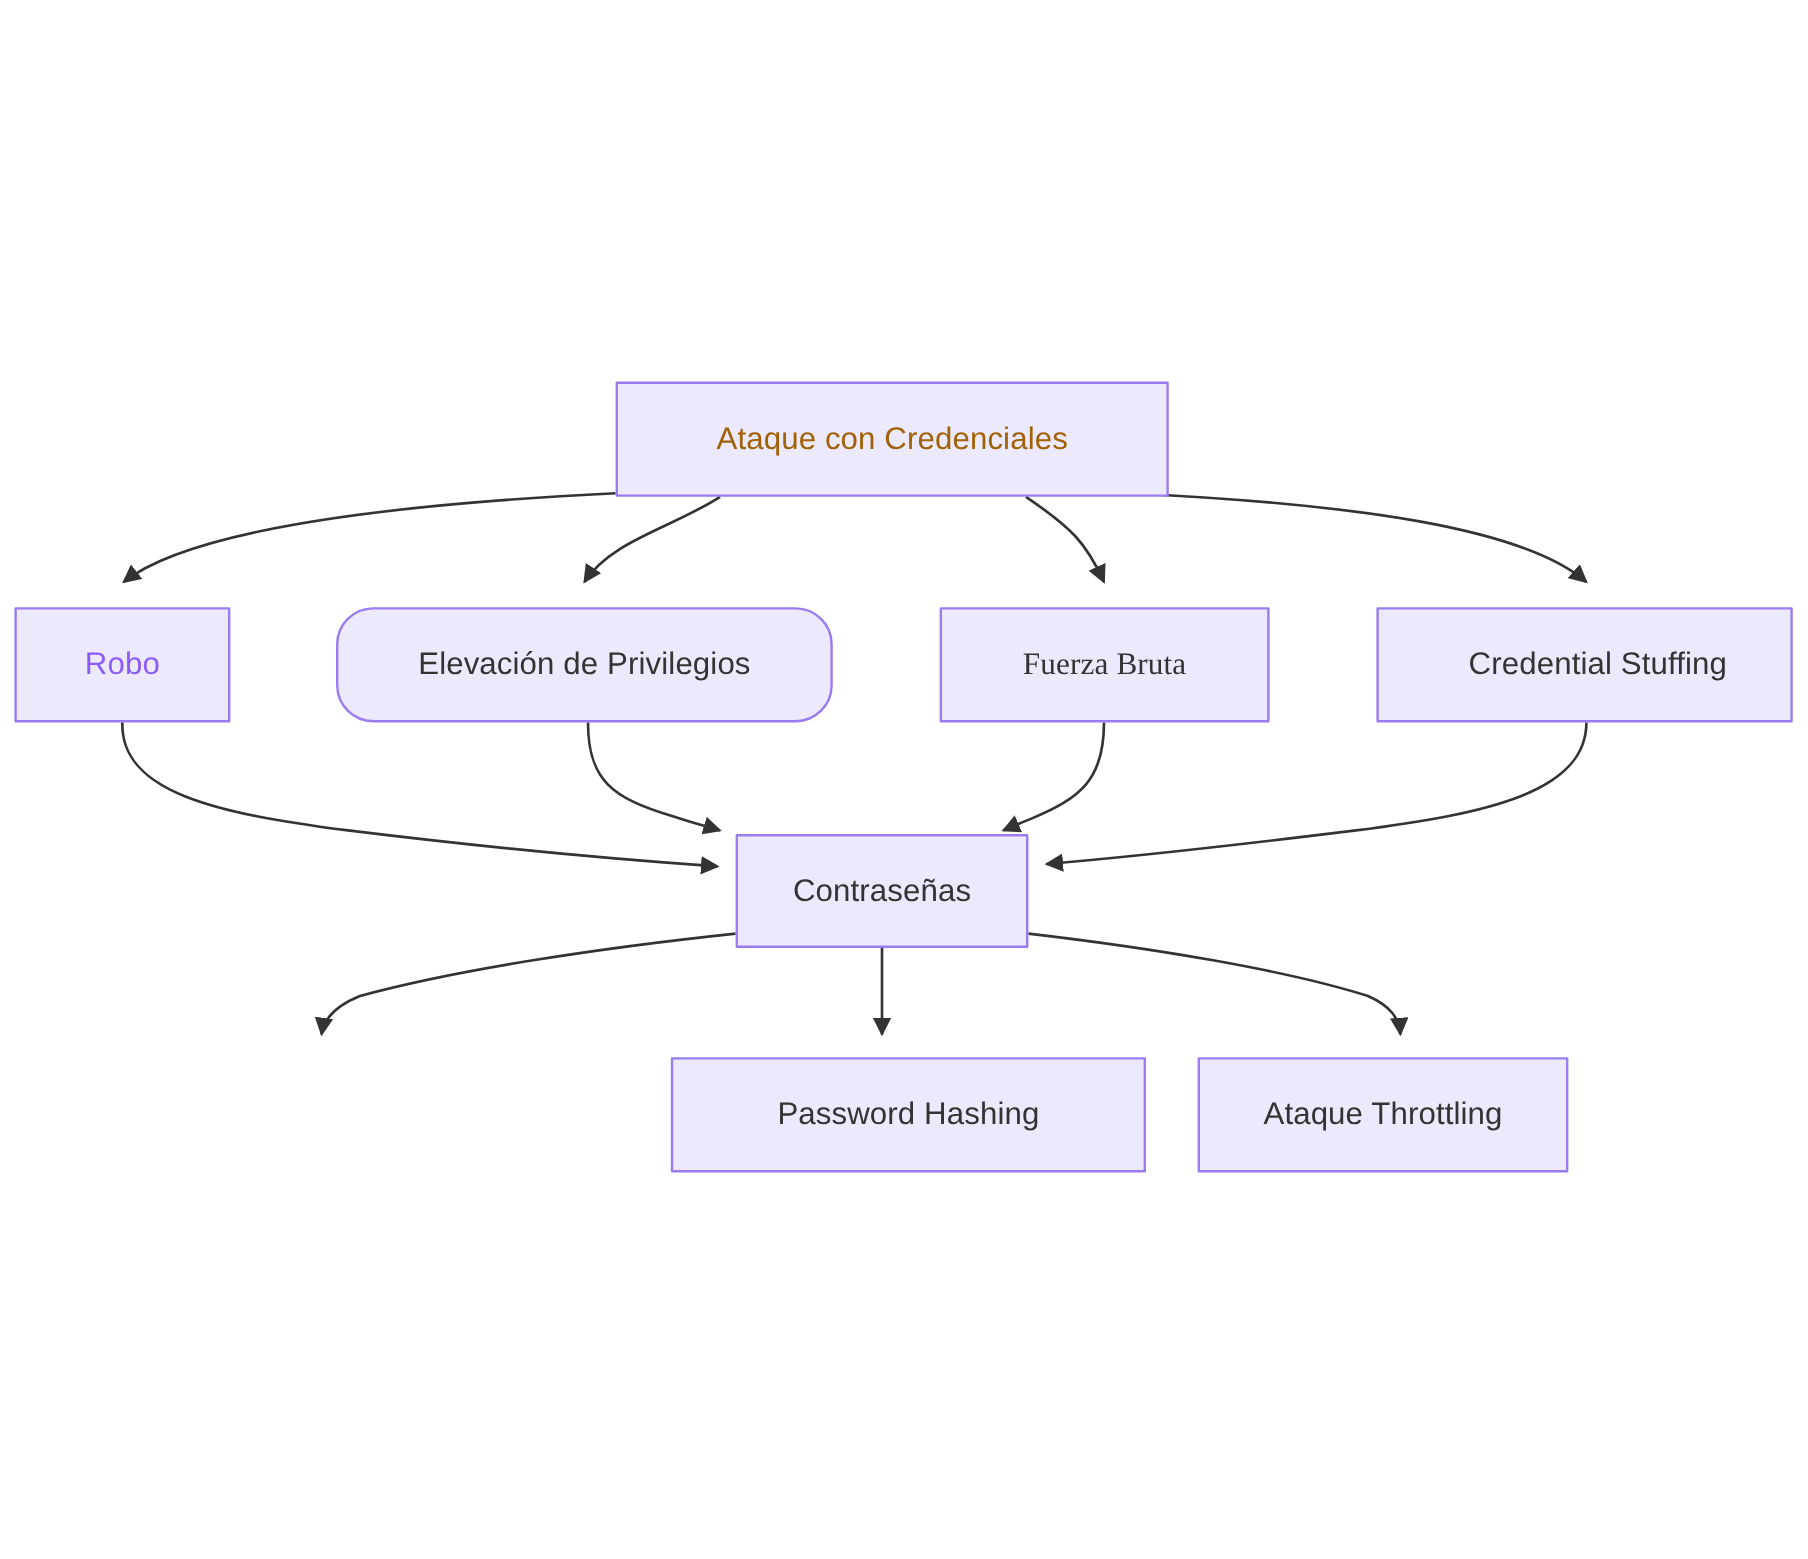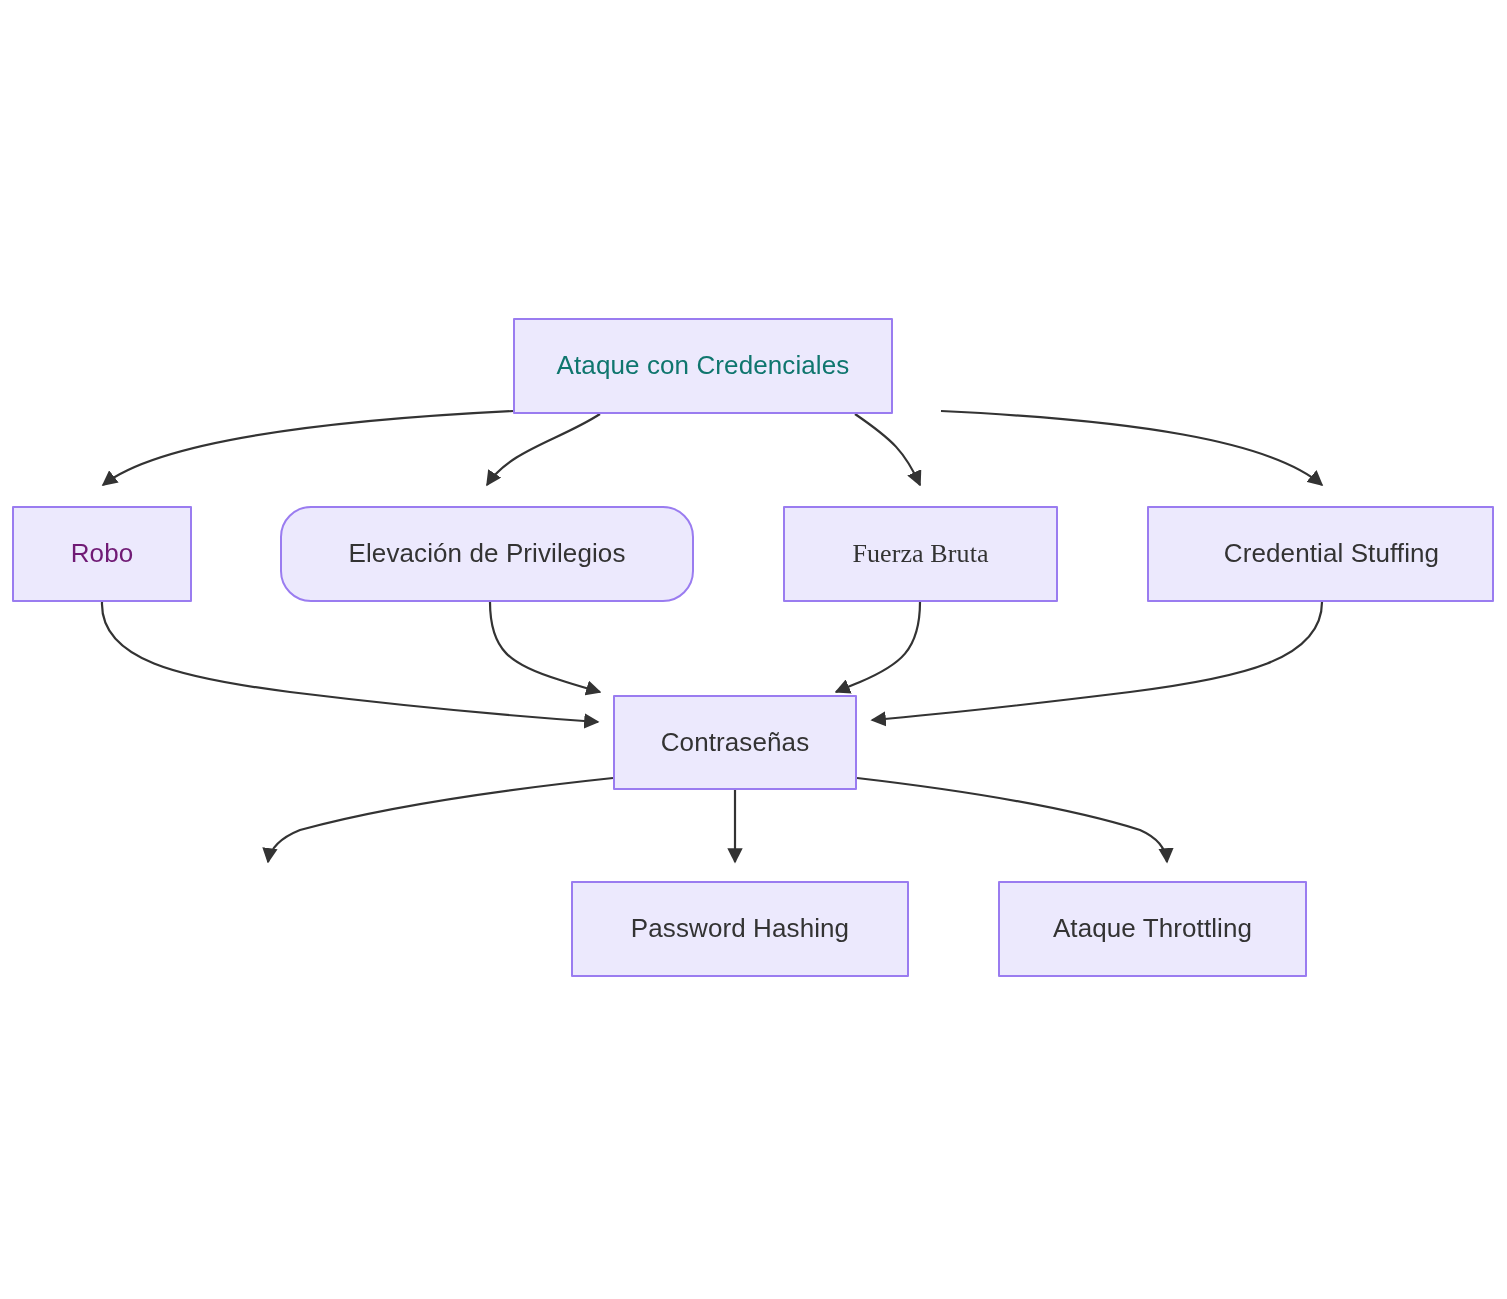--- a/index.html
+++ b/index.html
@@ -73,46 +73,46 @@
 
     <path d="M 1322 602 C 1322 660, 1240 678, 1130 692 C 1000 708, 920 716, 872 720" fill="none" stroke="#333333" stroke-width="2.2" marker-end="url(#arrowhead)"></path>
 
     <path d="M 613 778 C 500 790, 380 808, 300 830 C 280 838, 270 848, 268 862" fill="none" stroke="#333333" stroke-width="2.2" marker-end="url(#arrowhead)"></path>
 
     <path d="M 735 790 L 735 862" fill="none" stroke="#333333" stroke-width="2.2" marker-end="url(#arrowhead)"></path>
 
     <path d="M 857 778 C 960 790, 1070 808, 1140 830 C 1158 838, 1166 848, 1167 862" fill="none" stroke="#333333" stroke-width="2.2" marker-end="url(#arrowhead)"></path>
   </svg>
 
-  <div class="node" id="node-ataque" style="left: 513px; top: 318px; width: 380px; height: 96px; background: rgb(236, 233, 253); border-color: rgb(154, 124, 240); color: #0f766e;">
+  <div class="node" id="node-ataque" style="left: 513px; top: 318px; width: 461px; height: 96px; background: rgb(236, 233, 253); border-color: rgb(154, 124, 240); color: #a16207;">
     <span class="node-label">Ataque con Credenciales</span>
   </div>
 
-  <div class="node" id="node-robo" style="left: 12px; top: 506px; width: 180px; height: 96px; background: rgb(236, 233, 253); border-color: rgb(154, 124, 240); color: #701a75;">
+  <div class="node" id="node-robo" style="left: 12px; top: 506px; width: 180px; height: 96px; background: rgb(236, 233, 253); border-color: rgb(154, 124, 240); color: #8b5cf6;">
     <span class="node-label">Robo</span>
   </div>
 
   <div class="node" id="node-elevacion" style="left: 280px; top: 506px; width: 414px; height: 96px; background: rgb(236, 233, 253); border-color: rgb(154, 124, 240); color: rgb(51, 51, 51); border-radius: 31px;">
     <span class="node-label">Elevación de Privilegios</span>
   </div>
 
   <div class="node" id="node-fuerza" style="left: 783px; top: 506px; width: 275px; height: 96px; background: rgb(236, 233, 253); border-color: rgb(154, 124, 240); color: rgb(51, 51, 51); font-family: Liberation Serif, serif;">
     <span class="node-label">Fuerza Bruta</span>
   </div>
 
   <div class="node" id="node-stuffing" style="left: 1147px; top: 506px; width: 347px; height: 96px; background: rgb(236, 233, 253); border-color: rgb(154, 124, 240); color: rgb(51, 51, 51); padding-left: 22px;">
     <span class="node-label">Credential Stuffing</span>
   </div>
 
   <div class="node" id="node-proteccion" style="left: 613px; top: 695px; width: 244px; height: 95px; background: rgb(236, 233, 253); border-color: rgb(154, 124, 240); color: rgb(51, 51, 51);">
     <span class="node-label">Contraseñas</span>
   </div>
 
 
-  <div class="node" id="node-hashing" style="left: 571px; top: 881px; width: 338px; height: 96px; background: rgb(236, 233, 253); border-color: rgb(154, 124, 240); color: rgb(51, 51, 51);">
+  <div class="node" id="node-hashing" style="left: 559px; top: 881px; width: 396px; height: 96px; background: rgb(236, 233, 253); border-color: rgb(154, 124, 240); color: rgb(51, 51, 51);">
     <span class="node-label">Password Hashing</span>
   </div>
 
   <div class="node" id="node-throttling" style="left: 998px; top: 881px; width: 309px; height: 96px; background: rgb(236, 233, 253); border-color: rgb(154, 124, 240); color: rgb(51, 51, 51);">
     <span class="node-label">Ataque Throttling</span>
   </div>
 
 </div>
 
 </body></html>

